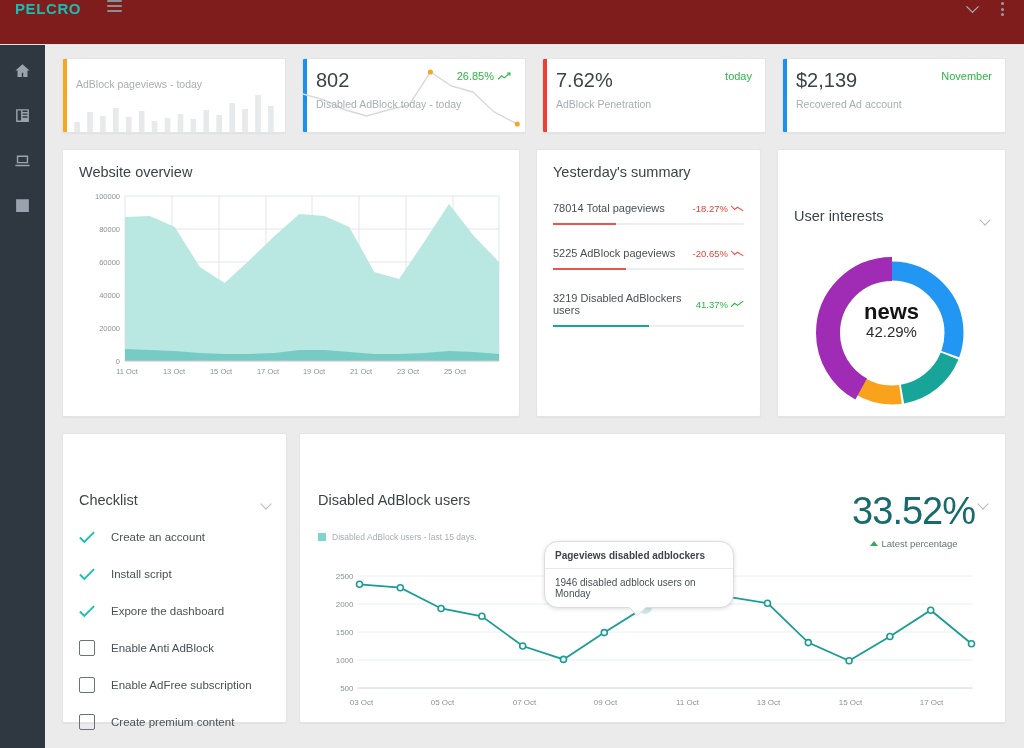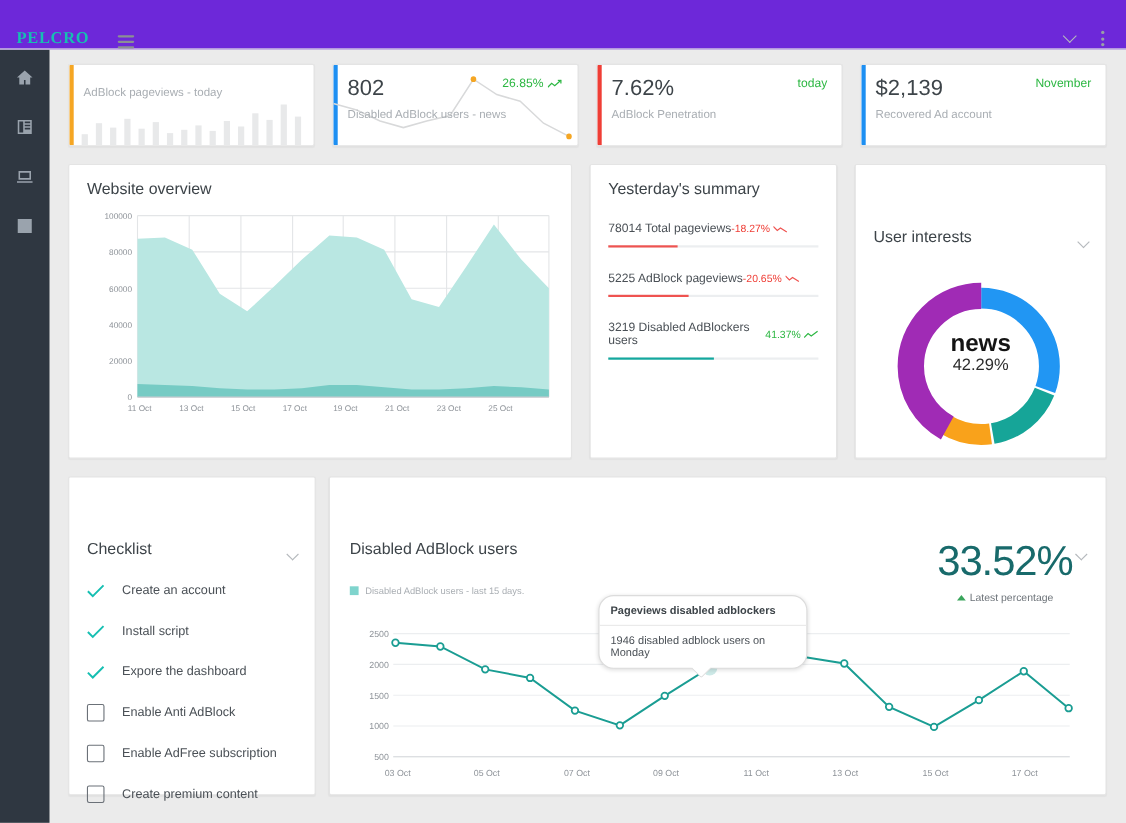--- a/index.html
+++ b/index.html
@@ -6,25 +6,24 @@
   html, body {
     width: 1024px; height: 748px;
     font-family: "Liberation Sans", sans-serif;
     background: #ebebeb;
     overflow: hidden;
   }
 
   
   .topbar {
     position: absolute; top: 0; left: 0; width: 1024px; height: 45px;
-    background: #6d28d9;
-    display: flex; align-items: flex-end;
+    background: #7f1d1d;
+    display: flex; align-items: flex-start;
     border-bottom: 1px solid #e3e3e3;
     z-index: 20;
-    font-family: Liberation Serif, serif;
   }
   .brand {
     margin-left: 15px;
     color: #16bfb2;
     font-weight: bold; font-size: 15px; letter-spacing: 0.6px;
   }
   .hamburger { margin-left: 26px; display: flex; flex-direction: column; gap: 3px; cursor: pointer; }
   .hamburger span { display: block; width: 15px; height: 2px; background: #8b8f94; border-radius: 1px; }
   .topbar-right { margin-left: auto; display: flex; align-items: center; gap: 22px; margin-right: 18px; }
   .chev-down {
@@ -91,21 +90,21 @@
 
   .legend { display: flex; justify-content: flex-end; gap: 14px; margin-top: 6px; }
   .legend-item { display: flex; align-items: center; gap: 5px; font-size: 9.5px; color: #6d7379; }
   .legend-dot { width: 8px; height: 8px; border-radius: 50%; display: inline-block; }
 
   .area-wrap { margin-top: 4px; }
   .area-wrap svg { display: block; }
 
   
   .sum-row { margin-top: 22px; }
-  .sum-line { display: flex; align-items: center; }
+  .sum-line { display: flex; align-items: center; justify-content: space-between; }
   .sum-text { font-size: 11px; color: #4a5056; }
   .sum-delta { font-size: 9.5px; display: flex; align-items: center; gap: 3px; white-space: nowrap; }
   .sum-delta.neg { color: #ef3e36; }
   .sum-delta.pos { color: #2cb742; }
   .sum-delta svg { width: 13px; height: 8px; }
   .bar-track { height: 2px; background: #eceef0; margin-top: 9px; position: relative; }
   .bar-fill { position: absolute; left: 0; top: 0; height: 2px; }
 
   
   .donut-wrap { position: relative; margin-top: 14px; display: flex; align-items: center; justify-content: center; height: 190px; }
@@ -227,21 +226,21 @@
       <div class="kpi-top">
         <div class="kpi-value">802</div>
         <div class="kpi-delta">
           <span>26.85%</span>
           <svg viewBox="0 0 20 12">
             <polyline points="0,10 5,5 9,8 17,1" fill="none" stroke="#2cb742" stroke-width="1.6"></polyline>
             <polyline points="13,1 17,1 17,5" fill="none" stroke="#2cb742" stroke-width="1.6"></polyline>
           </svg>
         </div>
       </div>
-      <div class="kpi-label">Disabled AdBlock users - news</div>
+      <div class="kpi-label">Disabled AdBlock today - today</div>
       <div class="spark" style="left:0;right:0;height:68px;bottom:0;top:auto;">
         <svg viewBox="0 0 230 68" preserveAspectRatio="none">
           <polyline points="0,30 22,36 44,46 66,52 88,46 110,41 132,8 154,22 176,28 198,48 222,60" fill="none" stroke="#d8d9da" stroke-width="1.4"></polyline>
           <circle cx="132" cy="8" r="2.6" fill="#f5a623"></circle>
           <circle cx="222" cy="60" r="2.6" fill="#f5a623"></circle>
         </svg>
       </div>
     </div>
 
     <div class="card kpi accent-red">

